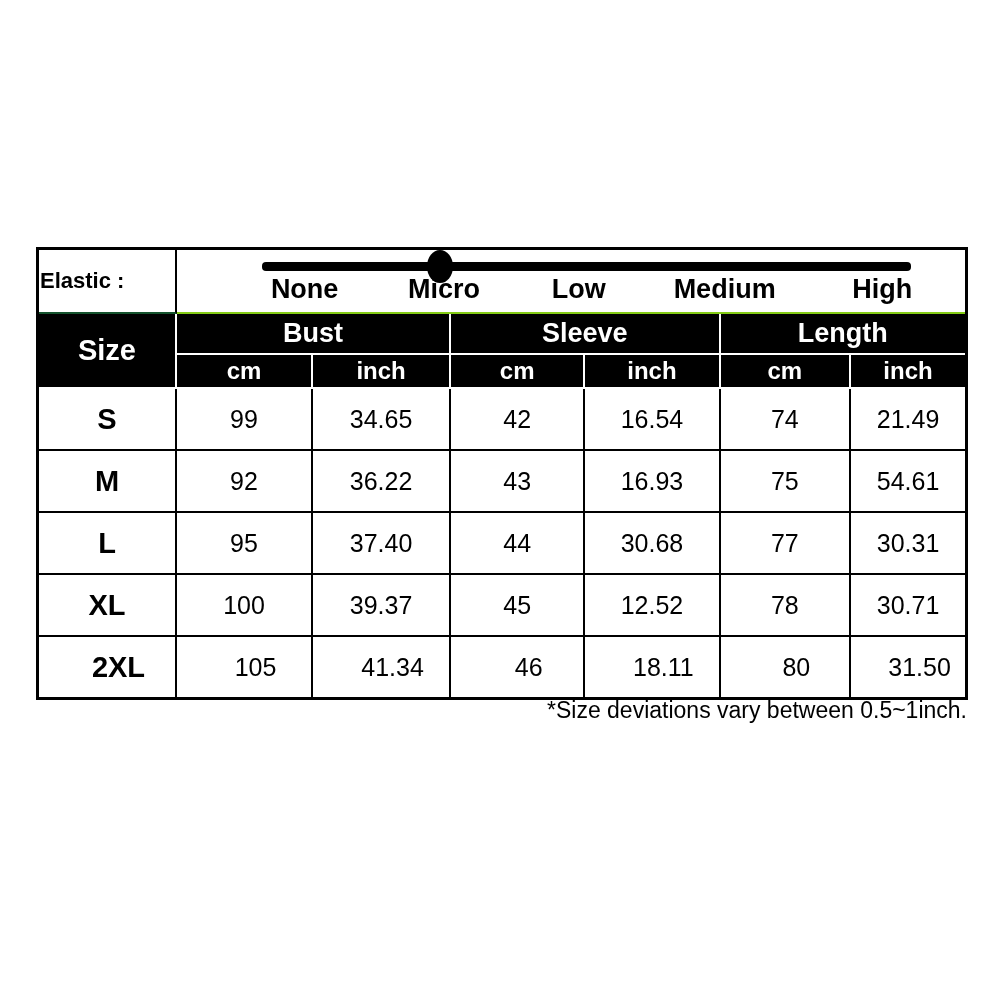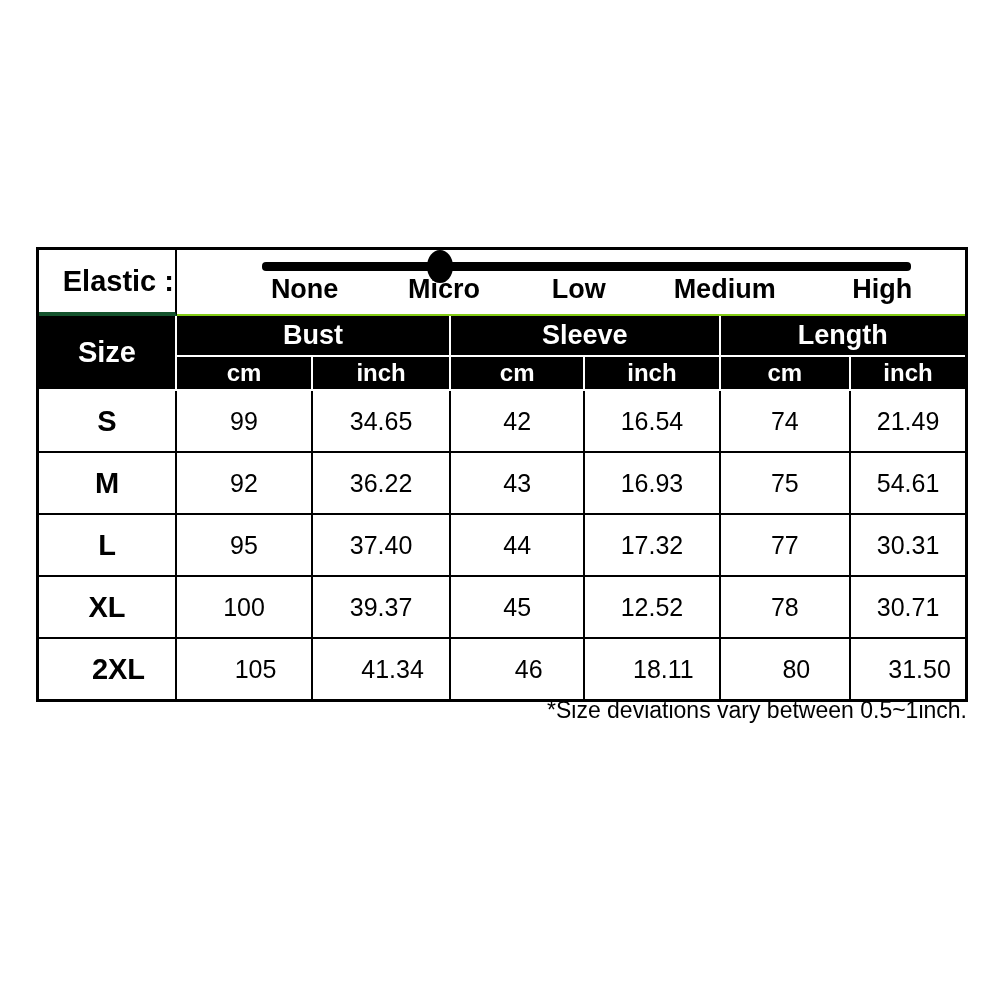--- a/index.html
+++ b/index.html
@@ -28,25 +28,25 @@
   table.size-table {
     width: 100%;
     border-collapse: separate;
     border-spacing: 0;
     table-layout: fixed;
   }
   
   .elastic-label-cell {
     height: 60px;
     border-right: 2px solid #000000;
-    border-bottom: 4px solid #14532d;
-    text-align: right;
+    border-bottom: 2px solid #14532d;
+    text-align: left;
     vertical-align: middle;
     font-weight: bold;
-    font-size: 29px;
+    font-size: 22px;
     background: #ffffff;
   }
   .slider-cell {
     position: relative;
     height: 60px;
     border-bottom: 2px solid #84cc16;
     background: #ffffff;
   }
   .slider-track {
     position: absolute;
@@ -180,21 +180,21 @@
         <td class="dcell">43</td>
         <td class="dcell">16.93</td>
         <td class="dcell">75</td>
         <td class="dcell">54.61</td>
       </tr>
       <tr class="data-row">
         <td class="dcell size-cell">L</td>
         <td class="dcell">95</td>
         <td class="dcell">37.40</td>
         <td class="dcell">44</td>
-        <td class="dcell">17.32</td>
+        <td class="dcell">30.68</td>
         <td class="dcell">77</td>
         <td class="dcell">30.31</td>
       </tr>
       <tr class="data-row">
         <td class="dcell size-cell">XL</td>
         <td class="dcell">100</td>
         <td class="dcell">39.37</td>
         <td class="dcell">45</td>
         <td class="dcell">12.52</td>
         <td class="dcell">78</td>

